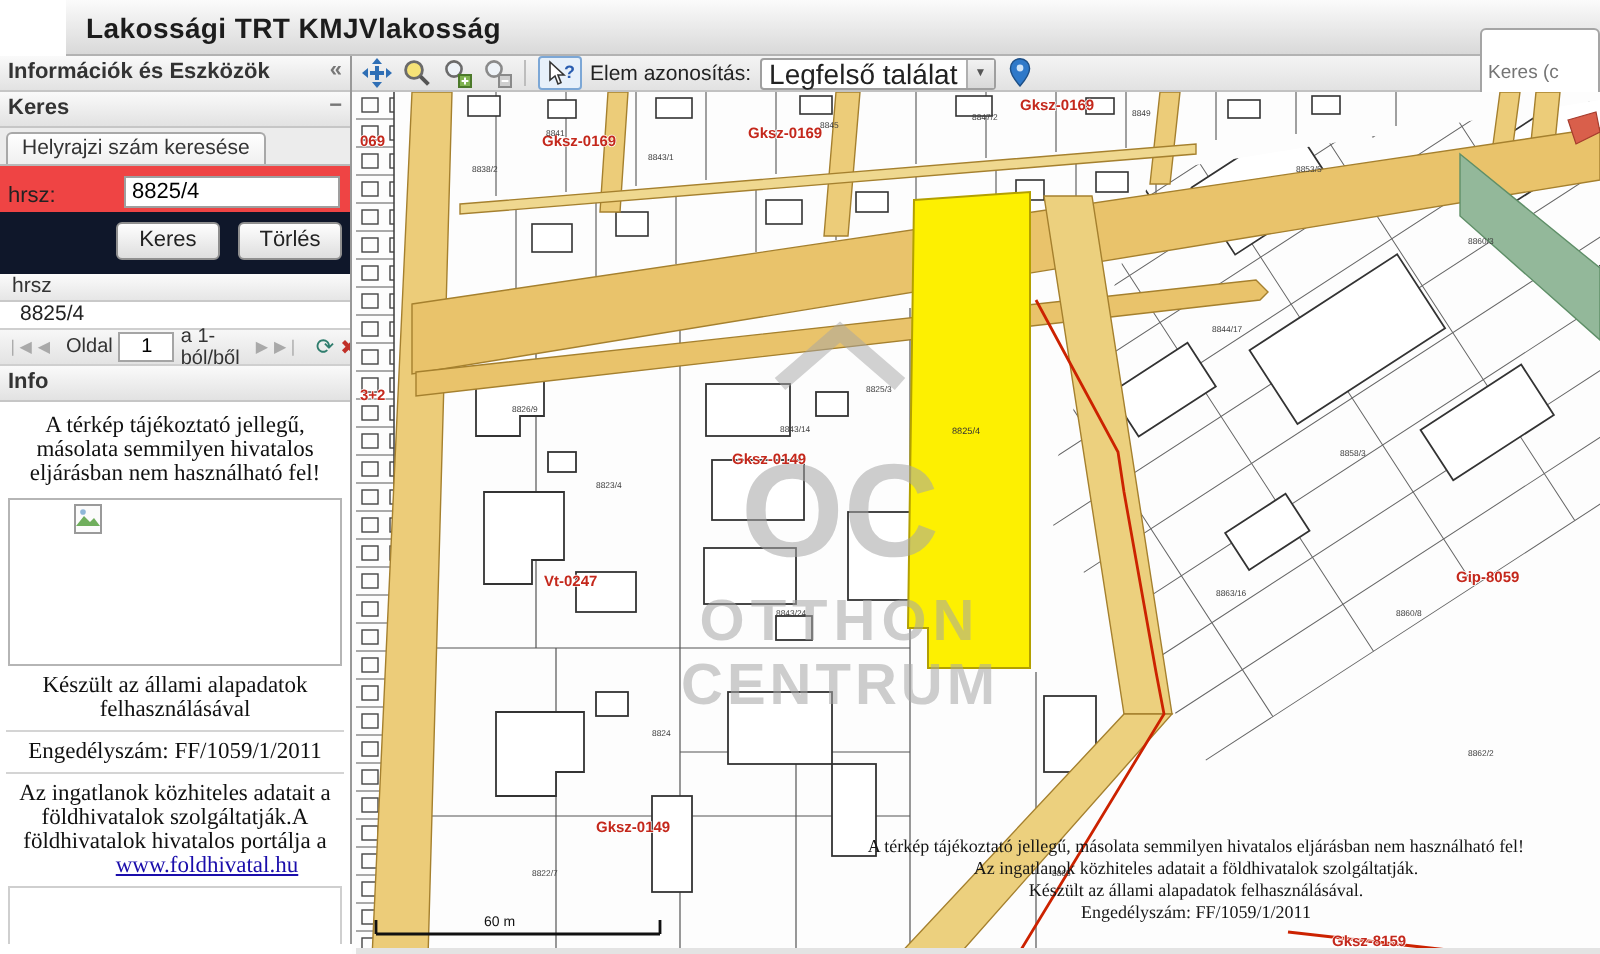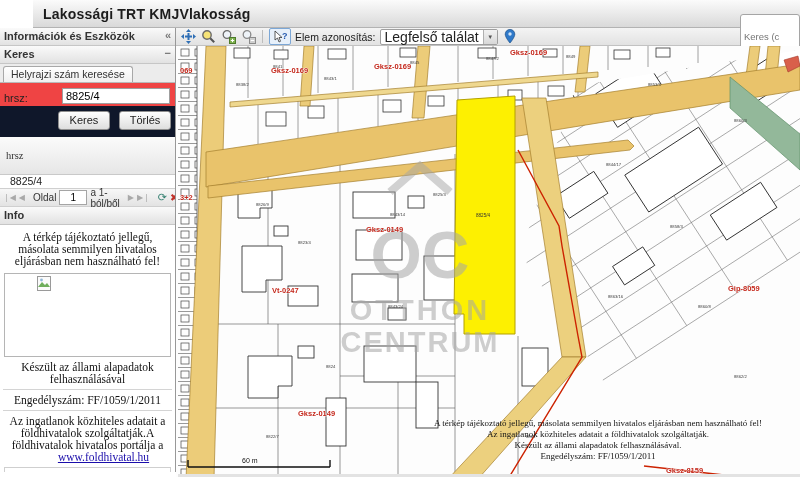--- a/index.html
+++ b/index.html
@@ -23,23 +23,23 @@
     background:linear-gradient(#ffffff,#f0f0f0);border:1px solid #a8a8a8;border-bottom:none;
     border-radius:3px 3px 0 0;font-weight:normal;color:#333;font-size:10.5px;}
   .form-row{padding:5px 4px 2px 4px;display:flex;align-items:flex-end;background:#ef4444;}
   .form-row label{width:58px;font-size:11px;}
   .form-row input{width:100px;height:14px;border:1px solid #9f9f9f;font-size:11px;
     font-family:"Liberation Sans",sans-serif;padding:0 3px;}
   .btn-row{padding:5px 4px 7px 4px;text-align:right;background:#0f172a;}
   .btn{display:inline-block;min-width:38px;height:17px;line-height:16px;text-align:center;
     background:linear-gradient(#fefefe,#dedede);border:1px solid #8f8f8f;border-radius:3px;
     font-size:11px;color:#222;margin-left:6px;padding:0 6px;cursor:pointer;}
-  .grid-header{height:13px;line-height:13px;padding:12px 6px;
+  .grid-header{height:13px;line-height:13px;padding:0 6px;
     background:linear-gradient(#fbfbfb,#e6e6e6);border-bottom:1px solid #c9c9c9;
-    color:#333;font-size:10.5px;font-family:Liberation Serif, serif;}
+    color:#333;font-size:10.5px;}
   .grid-row{height:13px;line-height:13px;padding:0 10px;font-size:10.5px;background:#fff;}
   .paging{height:17px;display:flex;align-items:center;gap:3px;padding:0 3px;
     background:linear-gradient(#f7f7f7,#e3e3e3);border-top:1px solid #cfcfcf;
     border-bottom:1px solid #cfcfcf;font-size:10px;color:#333;}
   .pgi{color:#a9a9a9;font-size:8px;cursor:pointer;line-height:10px;}
   .paging input{width:22px;height:11px;border:1px solid #a5a5a5;font-size:10px;text-align:center;
     font-family:"Liberation Sans",sans-serif;}
   .pg-sep{width:1px;height:12px;background:#c2c2c2;margin:0 1px;}
   .pgi-refresh{color:#2f7d6d;font-size:11px;cursor:pointer;}
   .pgi-clear{color:#c03028;font-size:10px;cursor:pointer;}

